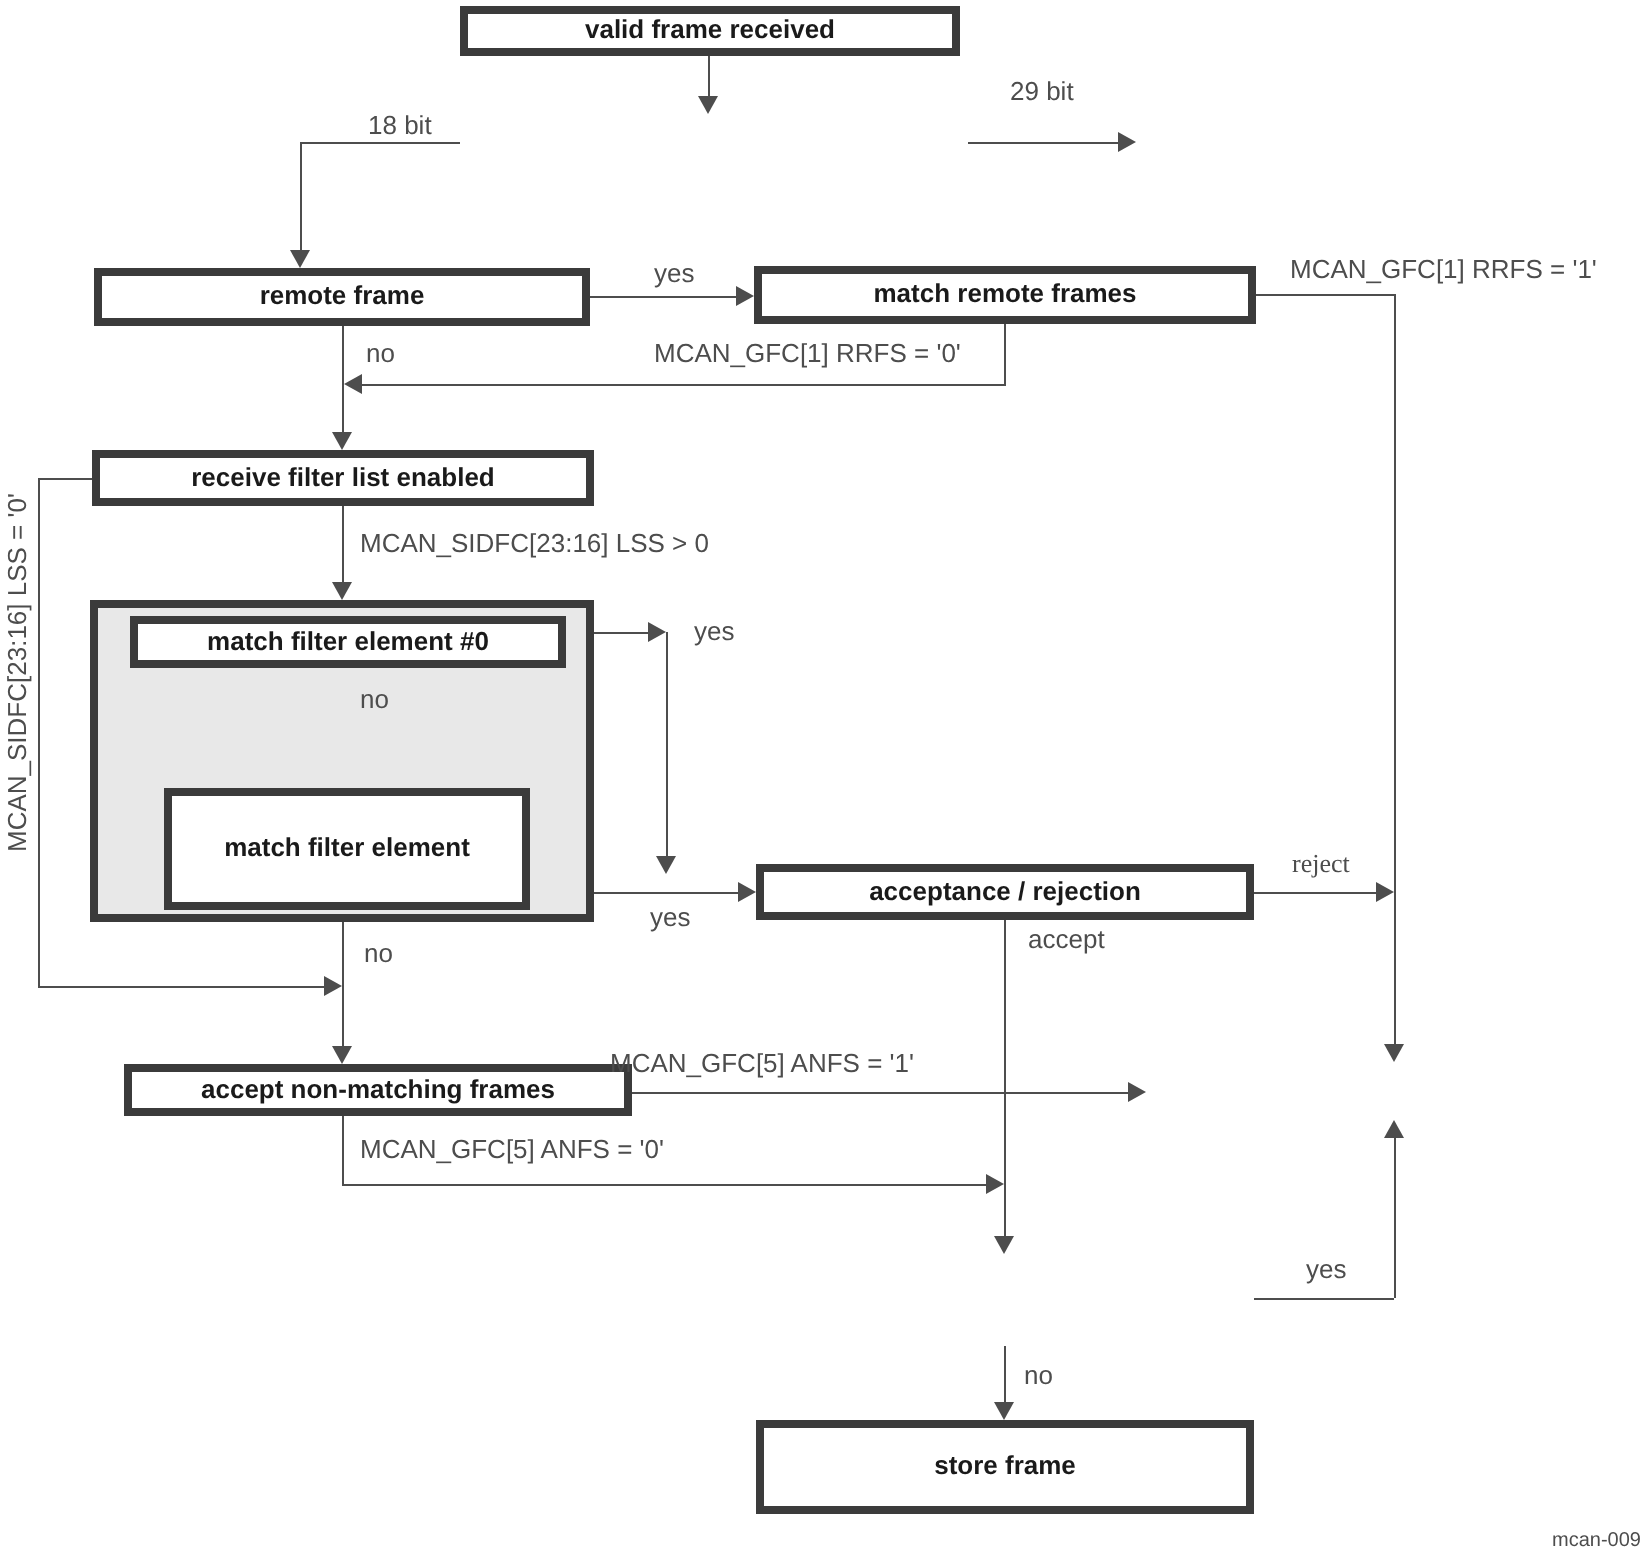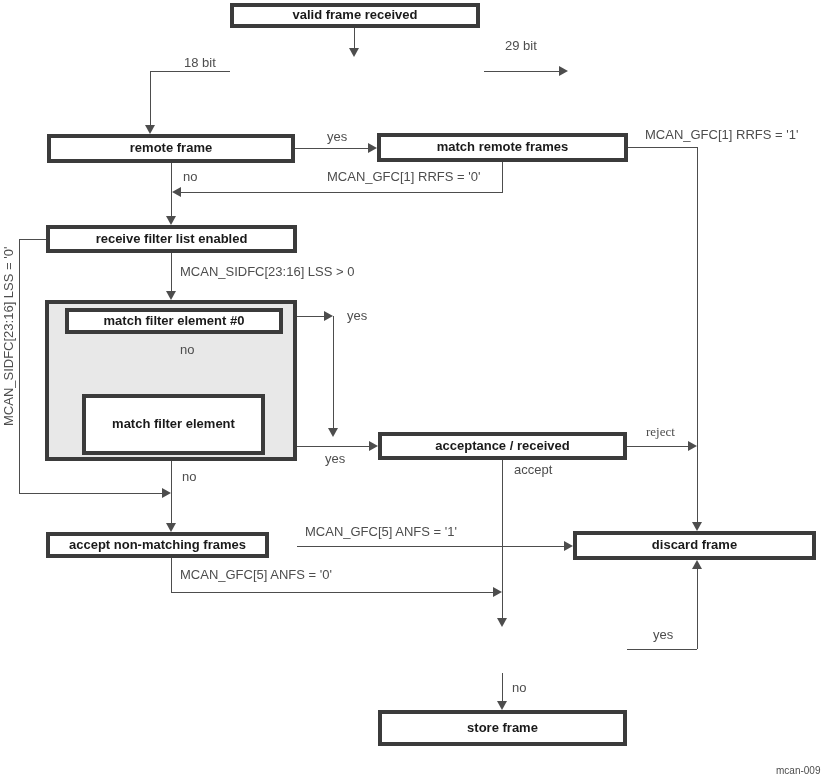--- a/index.html
+++ b/index.html
@@ -158,33 +158,30 @@
 
   <div class="node" style="left:65px; top:308px; width:218px; height:26px;">
     <span>match filter element #0</span>
   </div>
 
   <div class="node" style="left:58px; top:394px; width:183px; height:61px;margin-left:24px;">
     <span>match filter element</span>
   </div>
 
   <div class="node" style="left:378px; top:432px; width:249px; height:28px;">
-    <span>acceptance / received</span>
-  </div>
-
-  <div class="node" style="left:46px; top:532px; width:223px; height:26px;">
+    <span>acceptance / rejection</span>
+  </div>
+
+  <div class="node" style="left:62px; top:532px; width:254px; height:26px;">
     <span>accept non-matching frames</span>
   </div>
 
-  <div class="node" style="left:573px; top:531px; width:243px; height:29px;">
-    <span>discard frame</span>
-  </div>
-
-
-  <div class="node" style="left:378px; top:710px; width:249px; height:36px;">
+
+
+  <div class="node" style="left:378px; top:710px; width:249px; height:47px;">
     <span>store frame</span>
   </div>
 
   <div class="lbl" style="left:184px; top:56px;">18 bit</div>
   <div class="lbl" style="left:505px; top:39px;">29 bit</div>
   <div class="lbl" style="left:327px; top:130px;">yes</div>
   <div class="lbl" style="left:645px; top:128px;">MCAN_GFC[1] RRFS = '1'</div>
   <div class="lbl" style="left:183px; top:170px;">no</div>
   <div class="lbl" style="left:327px; top:170px;">MCAN_GFC[1] RRFS = '0'</div>
   <div class="lbl" style="left:180px; top:265px;">MCAN_SIDFC[23:16] LSS &gt; 0</div>

